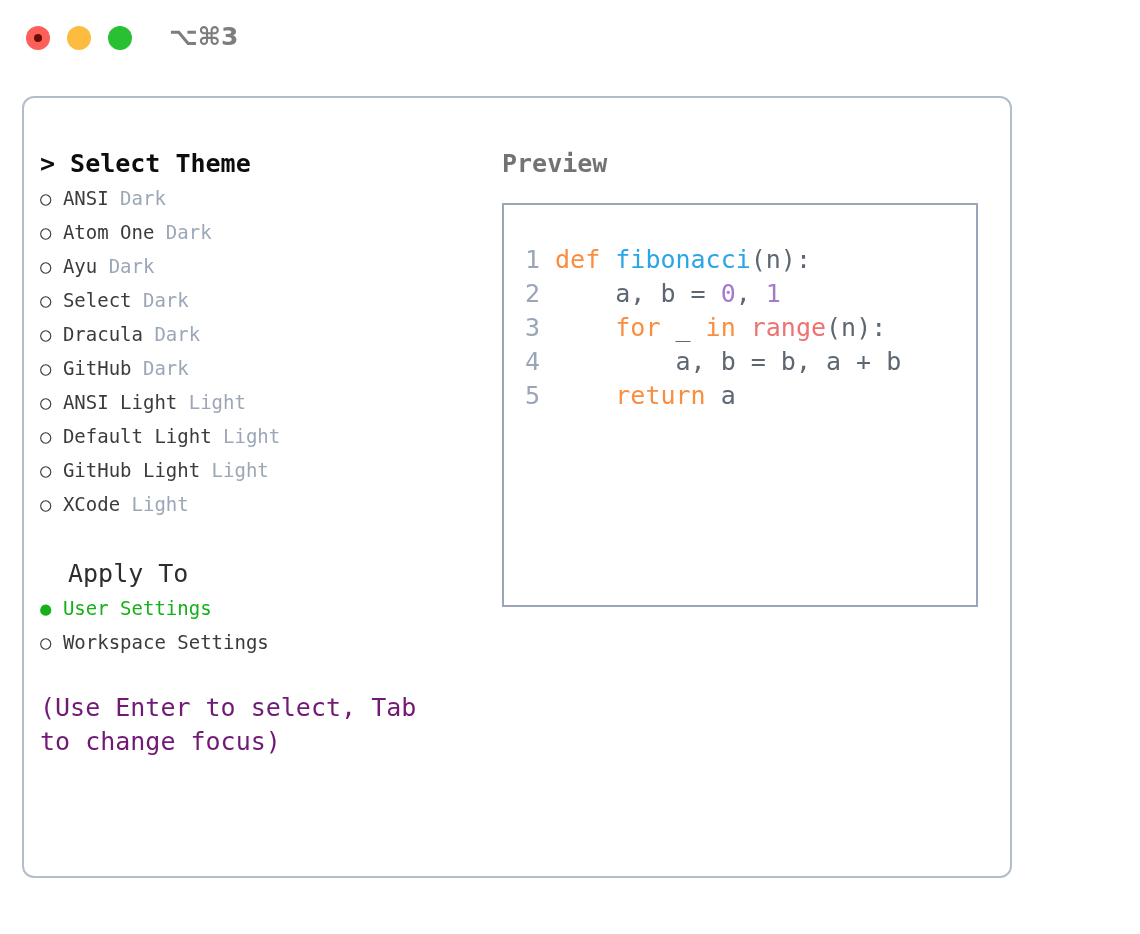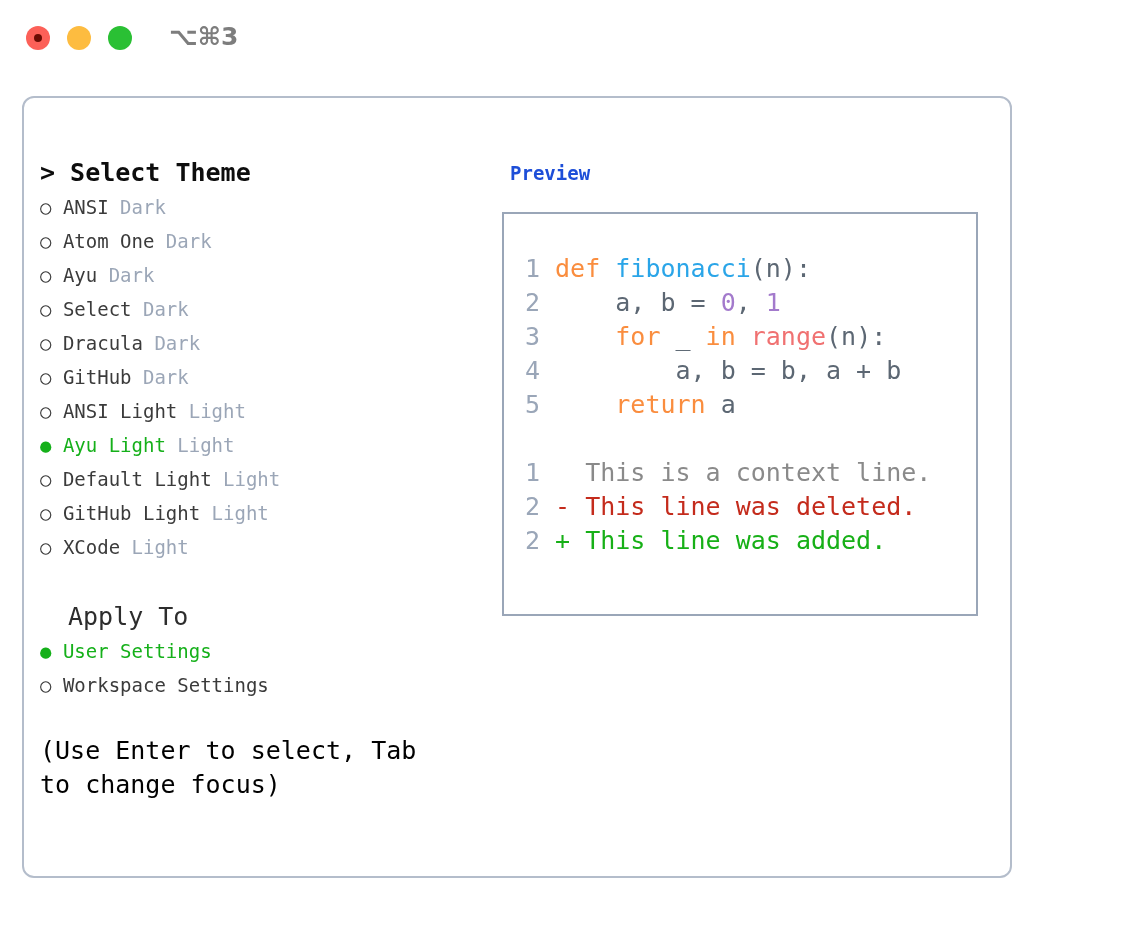--- a/index.html
+++ b/index.html
@@ -72,21 +72,21 @@
     width: 990px;
     height: 782px;
     border: 2px solid #b4bdcb;
     border-radius: 12px;
     background: #ffffff;
     box-sizing: border-box;
   }
 
   .columns {
     position: absolute;
-    left: 0; top: 16px;
+    left: 0; top: 7px;
     width: 100%;
     height: 100%;
     border-radius: 25px;
   }
 
   
   .left-col {
     position: absolute;
     left: 16px;
     top: 42px;
@@ -125,38 +125,37 @@
     color: #2d2d2d;
     line-height: 34px;
     white-space: pre;
     padding-left: 28px;
   }
 
   .help-text {
     margin-top: 32px;
     font-size: 25px;
     line-height: 34px;
-    color: #000000;
+    color: #701a75;
     width: 420px;
     white-space: pre-wrap;
   }
 
   
   .right-col {
     position: absolute;
     left: 478px;
     top: 42px;
     width: 500px;
   }
   .preview-title {
-    font-size: 19px;
+    font-size: 25px;
     font-weight: 700;
-    color: #1d4ed8;
-    line-height: 34px;
-    margin-left: 8px;
+    color: #737373;
+    line-height: 34px;
   }
   .preview-panel {
     margin-top: 22px;
     width: 476px;
     height: 404px;
     border: 2px solid #9aa6b8;
     background: #ffffff;
     box-sizing: border-box;
     padding: 38px 0 0 0;
     overflow: hidden;
@@ -206,21 +205,20 @@
       <div class="left-col">
         <div class="list-header">&gt; Select Theme</div>
         <div id="theme-list">
             <div class="theme-row"><span class="bullet">○</span><span class="row-name"> ANSI</span><span class="row-tag"> Dark</span></div>
             <div class="theme-row"><span class="bullet">○</span><span class="row-name"> Atom One</span><span class="row-tag"> Dark</span></div>
             <div class="theme-row"><span class="bullet">○</span><span class="row-name"> Ayu</span><span class="row-tag"> Dark</span></div>
             <div class="theme-row"><span class="bullet">○</span><span class="row-name"> Select</span><span class="row-tag"> Dark</span></div>
             <div class="theme-row"><span class="bullet">○</span><span class="row-name"> Dracula</span><span class="row-tag"> Dark</span></div>
             <div class="theme-row"><span class="bullet">○</span><span class="row-name"> GitHub</span><span class="row-tag"> Dark</span></div>
             <div class="theme-row"><span class="bullet">○</span><span class="row-name"> ANSI Light</span><span class="row-tag"> Light</span></div>
-            <div class="theme-row selected"><span class="bullet">●</span><span class="row-name"> Ayu Light</span><span class="row-tag"> Light</span></div>
             <div class="theme-row"><span class="bullet">○</span><span class="row-name"> Default Light</span><span class="row-tag"> Light</span></div>
             <div class="theme-row"><span class="bullet">○</span><span class="row-name"> GitHub Light</span><span class="row-tag"> Light</span></div>
             <div class="theme-row"><span class="bullet">○</span><span class="row-name"> XCode</span><span class="row-tag"> Light</span></div>
           </div>
 
         <div class="section-gap"></div>
 
         <div class="apply-header">Apply To</div>
         <div id="apply-list">
             <div class="theme-row selected"><span class="bullet">●</span><span class="row-name"> User Settings</span></div>
@@ -234,23 +232,18 @@
         <div class="preview-title">Preview</div>
         <div class="preview-panel">
           <div id="code-block">
               <div class="code-line"><span class="ln">1</span> <span class="tok-kw">def</span><span class="tok-plain"> </span><span class="tok-fn">fibonacci</span><span class="tok-plain">(n):</span></div>
               <div class="code-line"><span class="ln">2</span> <span class="tok-plain">    a, b = </span><span class="tok-num">0</span><span class="tok-plain">, </span><span class="tok-num">1</span></div>
               <div class="code-line"><span class="ln">3</span> <span class="tok-plain">    </span><span class="tok-kw">for</span><span class="tok-plain"> _ </span><span class="tok-kw">in</span><span class="tok-plain"> </span><span class="tok-call">range</span><span class="tok-plain">(n):</span></div>
               <div class="code-line"><span class="ln">4</span> <span class="tok-plain">        a, b = b, a + b</span></div>
               <div class="code-line"><span class="ln">5</span> <span class="tok-plain">    </span><span class="tok-kw">return</span><span class="tok-plain"> a</span></div>
             </div>
           <div class="gap-line"></div>
-          <div id="diff-block">
-              <div class="code-line"><span class="ln">1</span> <span class="diff-ctx">  </span><span class="diff-ctx">This is a context line.</span></div>
-              <div class="code-line"><span class="ln">2</span> <span class="diff-del">- </span><span class="diff-del">This line was deleted.</span></div>
-              <div class="code-line"><span class="ln">2</span> <span class="diff-add">+ </span><span class="diff-add">This line was added.</span></div>
-            </div>
         </div>
       </div>
 
     </div>
   </div>
 </div>
 
 </body></html>

